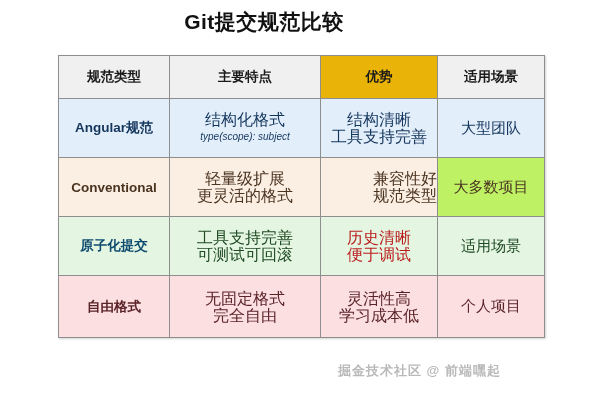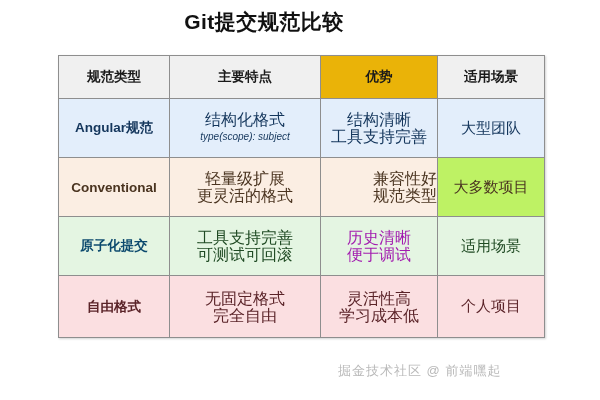--- a/index.html
+++ b/index.html
@@ -82,20 +82,21 @@
 
   
   .watermark {
     position: absolute;
     left: 338px;
     top: 362px;
     font-size: 13px;
     color: #b9b9b9;
     letter-spacing: 1px;
     white-space: nowrap;
+    font-weight: bold;
   }
 </style>
 </head>
 <body>
 
 <div class="page">
 
   <div class="title">Git提交规范比较</div>
 
   <div class="table-wrap">
@@ -138,21 +139,21 @@
             <span class="line">规范类型</span>
           </td>
           <td class="scene-cell" style="background: #bef264; color: rgb(74, 52, 32); border-color: rgb(142, 142, 142);">大多数项目</td>
         </tr>
         <tr>
           <td class="name-cell" style="background: rgb(228, 245, 226); color: #0c4a6e; border-color: rgb(142, 142, 142);">原子化提交</td>
           <td class="multi-cell" style="background: rgb(228, 245, 226); color: rgb(31, 74, 35); border-color: rgb(142, 142, 142);">
             <span class="line">工具支持完善</span>
             <span class="line">可测试可回滚</span>
           </td>
-          <td class="multi-cell" style="background: rgb(228, 245, 226); color: #a21caf; border-color: rgb(142, 142, 142);">
+          <td class="multi-cell" style="background: rgb(228, 245, 226); color: #b91c1c; border-color: rgb(142, 142, 142);">
             <span class="line">历史清晰</span>
             <span class="line">便于调试</span>
           </td>
           <td class="scene-cell" style="background: rgb(228, 245, 226); color: rgb(31, 74, 35); border-color: rgb(142, 142, 142);">适用场景</td>
         </tr>
         <tr>
           <td class="name-cell" style="background: rgb(251, 223, 225); color: rgb(90, 35, 40); border-color: rgb(142, 142, 142);">自由格式</td>
           <td class="multi-cell" style="background: rgb(251, 223, 225); color: rgb(90, 35, 40); border-color: rgb(142, 142, 142);">
             <span class="line">无固定格式</span>
             <span class="line">完全自由</span>

